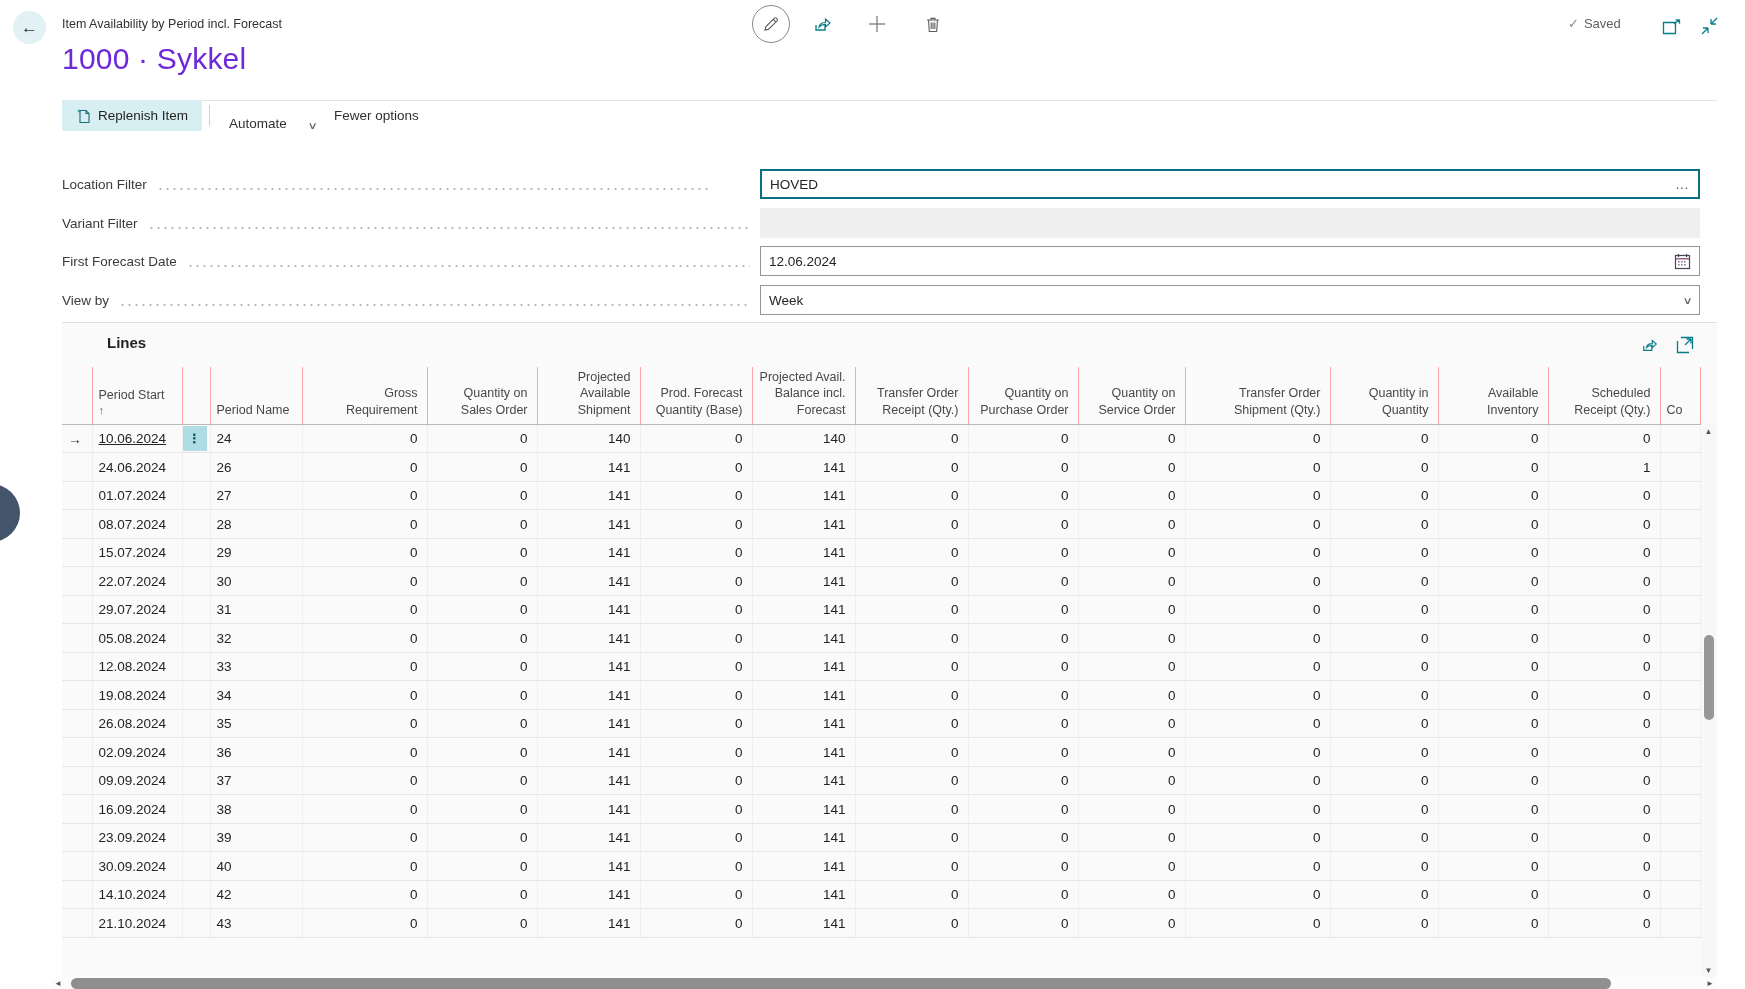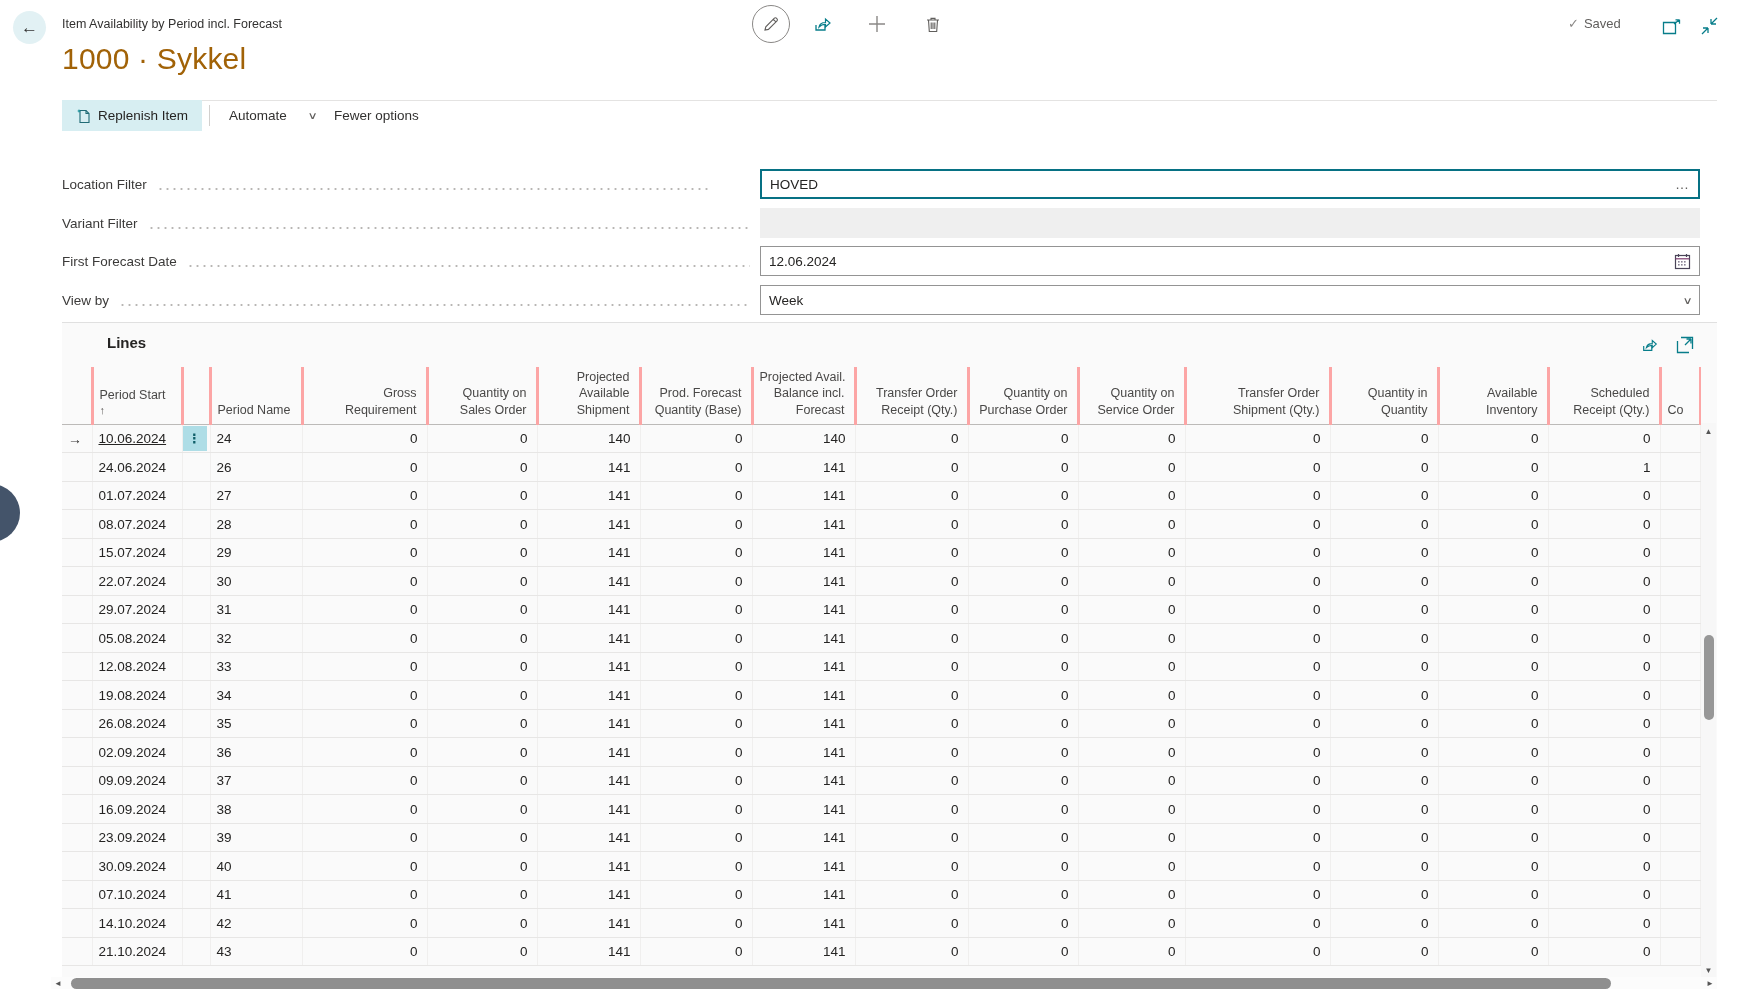--- a/index.html
+++ b/index.html
@@ -12,28 +12,28 @@
   .back-btn { left:13px; top:11px; width:33px; height:33px; border-radius:50%;
     background:#e2f1f4; display:flex; align-items:center; justify-content:center;
     font-size:17px; color:#323130; cursor:pointer; }
   .crumb { left:62px; top:17px; font-size:12.5px; color:#323130; }
   .tool-circle { left:752px; top:5px; width:38px; height:38px; border-radius:50%;
     border:1px solid #8a8886; display:flex; align-items:center; justify-content:center; background:#fff; }
   .tool-ic { top:13px; width:22px; height:22px; display:flex; align-items:center; justify-content:center; }
   .saved { left:1568px; top:16px; font-size:13px; color:#605e5c; display:flex; gap:5px; align-items:center; }
   .saved .chk { color:#8a8886; }
 
-  .page-title { left:62px; top:42px; font-size:30px; font-weight:300; letter-spacing:0.2px; color:#a16207; }
+  .page-title { left:62px; top:42px; font-size:30px; font-weight:300; letter-spacing:0.2px; color:#6d28d9; }
 
   
   .actionbar-line { left:62px; top:100px; width:1655px; height:0; border-top:1px solid #e4e3e2; }
   .btn-replenish { left:62px; top:100px; height:31px; padding:0 14px; background:#d7eef2;
     display:flex; align-items:center; gap:7px; font-size:13.5px; color:#252423; cursor:pointer; }
   .act-divider { left:209px; top:105px; width:0; height:21px; border-left:1px solid #d2d0ce; }
-  .btn-automate { left:229px; top:100px; height:31px; display:flex; align-items:center; gap:22px;
+  .btn-automate { left:229px; top:100px; height:31px; display:flex; align-items:flex-end; gap:22px;
     font-size:13.5px; color:#323130; cursor:pointer; }
   .btn-fewer { left:334px; top:100px; height:31px; display:flex; align-items:center;
     font-size:13.5px; color:#323130; cursor:pointer; }
   .chev { font-size:10px; color:#605e5c; transform:scaleX(1.4); }
 
   
   .frow { left:62px; width:1638px; height:30px; display:flex; align-items:center; }
   .frow .lab { font-size:13.5px; color:#3b3a39; white-space:nowrap; }
   .frow .leader { flex:1; height:2px; margin:10px 10px 0 10px;
     background-image:radial-gradient(circle,#b8b6b4 1px,transparent 1.2px);
@@ -46,21 +46,21 @@
   .assist-dots { color:#605e5c; font-size:14px; letter-spacing:1px; cursor:pointer; }
 
   
   .lines-panel { left:62px; top:322px; width:1655px; height:667px; background:#fafafa; border-top:1px solid #e0e0e0; }
   .lines-title { left:84px; top:334px; font-size:15px; font-weight:700; color:#252423;margin-left:23px; }
   .lines-ic { top:336px; width:18px; height:18px; cursor:pointer; }
 
   table.grid { border-collapse:collapse; table-layout:fixed; width:1638px; background:#fafafa; }
   .grid-wrap { left:62px; top:367px; width:1639px; height:611px; overflow:hidden; background:#fafafa; }
   table.grid th { font-size:12.5px; font-weight:400; color:#494847; vertical-align:bottom;
-    padding:2px 9px 6px 6px; border-right:3px solid #fca5a5; border-bottom:1px solid #bcbab8;
+    padding:2px 9px 6px 6px; border-right:1px solid #fca5a5; border-bottom:1px solid #bcbab8;
     background:#fafafa; line-height:1.3; white-space:nowrap; overflow:hidden; }
   table.grid th.r { text-align:right; }
   table.grid th.l { text-align:left; }
   table.grid td { font-size:13.5px; color:#252423; height:28.5px; padding:0 9px 0 6px;
     border-right:1px solid #f0efee; border-bottom:1px solid #e7e6e5; white-space:nowrap; overflow:hidden; }
   table.grid td.r { text-align:right; }
   .sort-arrow { font-size:11px; color:#605e5c; }
   .row-ind { color:#323130; font-size:14px; }
   .date-link { text-decoration:underline; cursor:pointer; }
   .menu-chip { width:24px; height:25px; background:#aedde6; color:#0f5e68; display:flex;
@@ -622,39 +622,20 @@
             <td class="r">0</td>
             <td class="r">0</td>
             <td class="r">0</td>
             <td class="r">0</td>
             <td class="r">0</td>
             <td class="r">0</td>
             <td></td>
           </tr>
           <tr>
             <td></td>
-            <td><span>07.10.2024</span></td>
-            <td style="padding: 0px;"></td>
-            <td>41</td>
-            <td class="r">0</td>
-            <td class="r">0</td>
-            <td class="r">141</td>
-            <td class="r">0</td>
-            <td class="r">141</td>
-            <td class="r">0</td>
-            <td class="r">0</td>
-            <td class="r">0</td>
-            <td class="r">0</td>
-            <td class="r">0</td>
-            <td class="r">0</td>
-            <td class="r">0</td>
-            <td></td>
-          </tr>
-          <tr>
-            <td></td>
             <td><span>14.10.2024</span></td>
             <td style="padding: 0px;"></td>
             <td>42</td>
             <td class="r">0</td>
             <td class="r">0</td>
             <td class="r">141</td>
             <td class="r">0</td>
             <td class="r">141</td>
             <td class="r">0</td>
             <td class="r">0</td>

